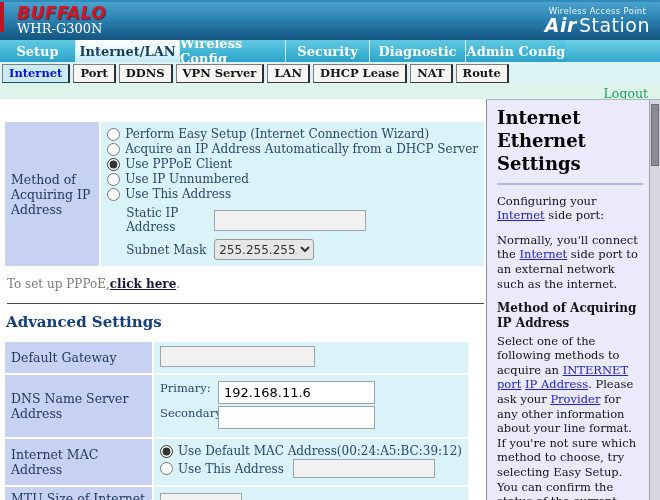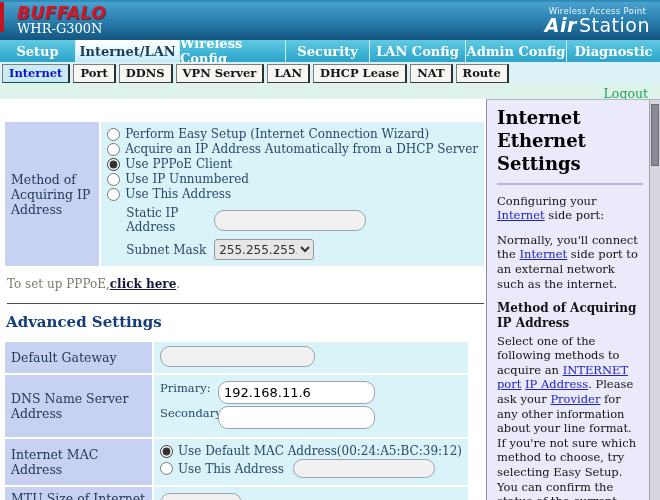--- a/index.html
+++ b/index.html
@@ -68,21 +68,21 @@
   }
   td.val { background:#d9f3f9; padding:4px 6px 6px; color:#2a486a; }
   .w-t1 { width:315px; } .w-t2 { width:274px; }
 
   .radio-line { display:flex; align-items:center; gap:5px; margin:1px 0; font-size:12px; white-space:nowrap; color:#2a486a; }
   input[type="radio"] { width:13px; height:13px; margin:0; accent-color:#333; flex:0 0 auto; }
 
   .inline-field { display:flex; align-items:center; margin:5px 0 0 19px; }
   .if-label { width:88px; font-size:12px; color:#2a486a; }
   input, select, button { font-family:"DejaVu Sans", sans-serif; }
-  .txt { border:1px solid #9aa4ac; border-radius:10px; height:21px; padding:0 5px; font-size:12.5px; background:#fff; }
+  .txt { border:1px solid #9aa4ac; border-radius:0; height:21px; padding:0 5px; font-size:12.5px; background:#fff; }
   .txt.gray { background:#f1f1f1; color:#8a8a8a; }
   .static-ip { width:152px; }
   .subnet-select { width:100px; height:21px; font-size:12px; background:#e6e6e6; border:1px solid #999; border-radius:3px; color:#333; }
 
   .pppoe-note { margin:9px 0 0 2px; font-size:12px; color:#7b7b6f; }
   .pppoe-note a { color:#16163c; font-weight:bold; text-decoration:underline; }
 
   hr.sep { border:none; border-top:1px solid #4c4c4c; margin:12px 2px 9px 2px; }
   .adv-title { color:#123e7c; font-size:15px; font-weight:bold; margin:0 0 9px 1px; }
 
@@ -124,23 +124,22 @@
       <div class="tagline">Wireless Access Point</div>
       <div class="product"><span class="air">Air</span><span class="station">Station</span></div>
     </div>
   </div>
 
   <div class="main-tabs">
     <div class="tab">Setup</div>
     <div class="tab active">Internet/LAN</div>
     <div class="tab">Wireless Config</div>
     <div class="tab">Security</div>
-    <div class="tab">LAN Config</div>
+    <div class="tab">Diagnostic</div>
     <div class="tab">Admin Config</div>
-    <div class="tab">Diagnostic</div>
   </div>
 
   <div class="sub-tabs">
     <div class="subtab active">Internet</div>
     <div class="subtab">Port</div>
     <div class="subtab">DDNS</div>
     <div class="subtab">VPN Server</div>
     <div class="subtab">LAN</div>
     <div class="subtab">DHCP Lease</div>
     <div class="subtab">NAT</div>

